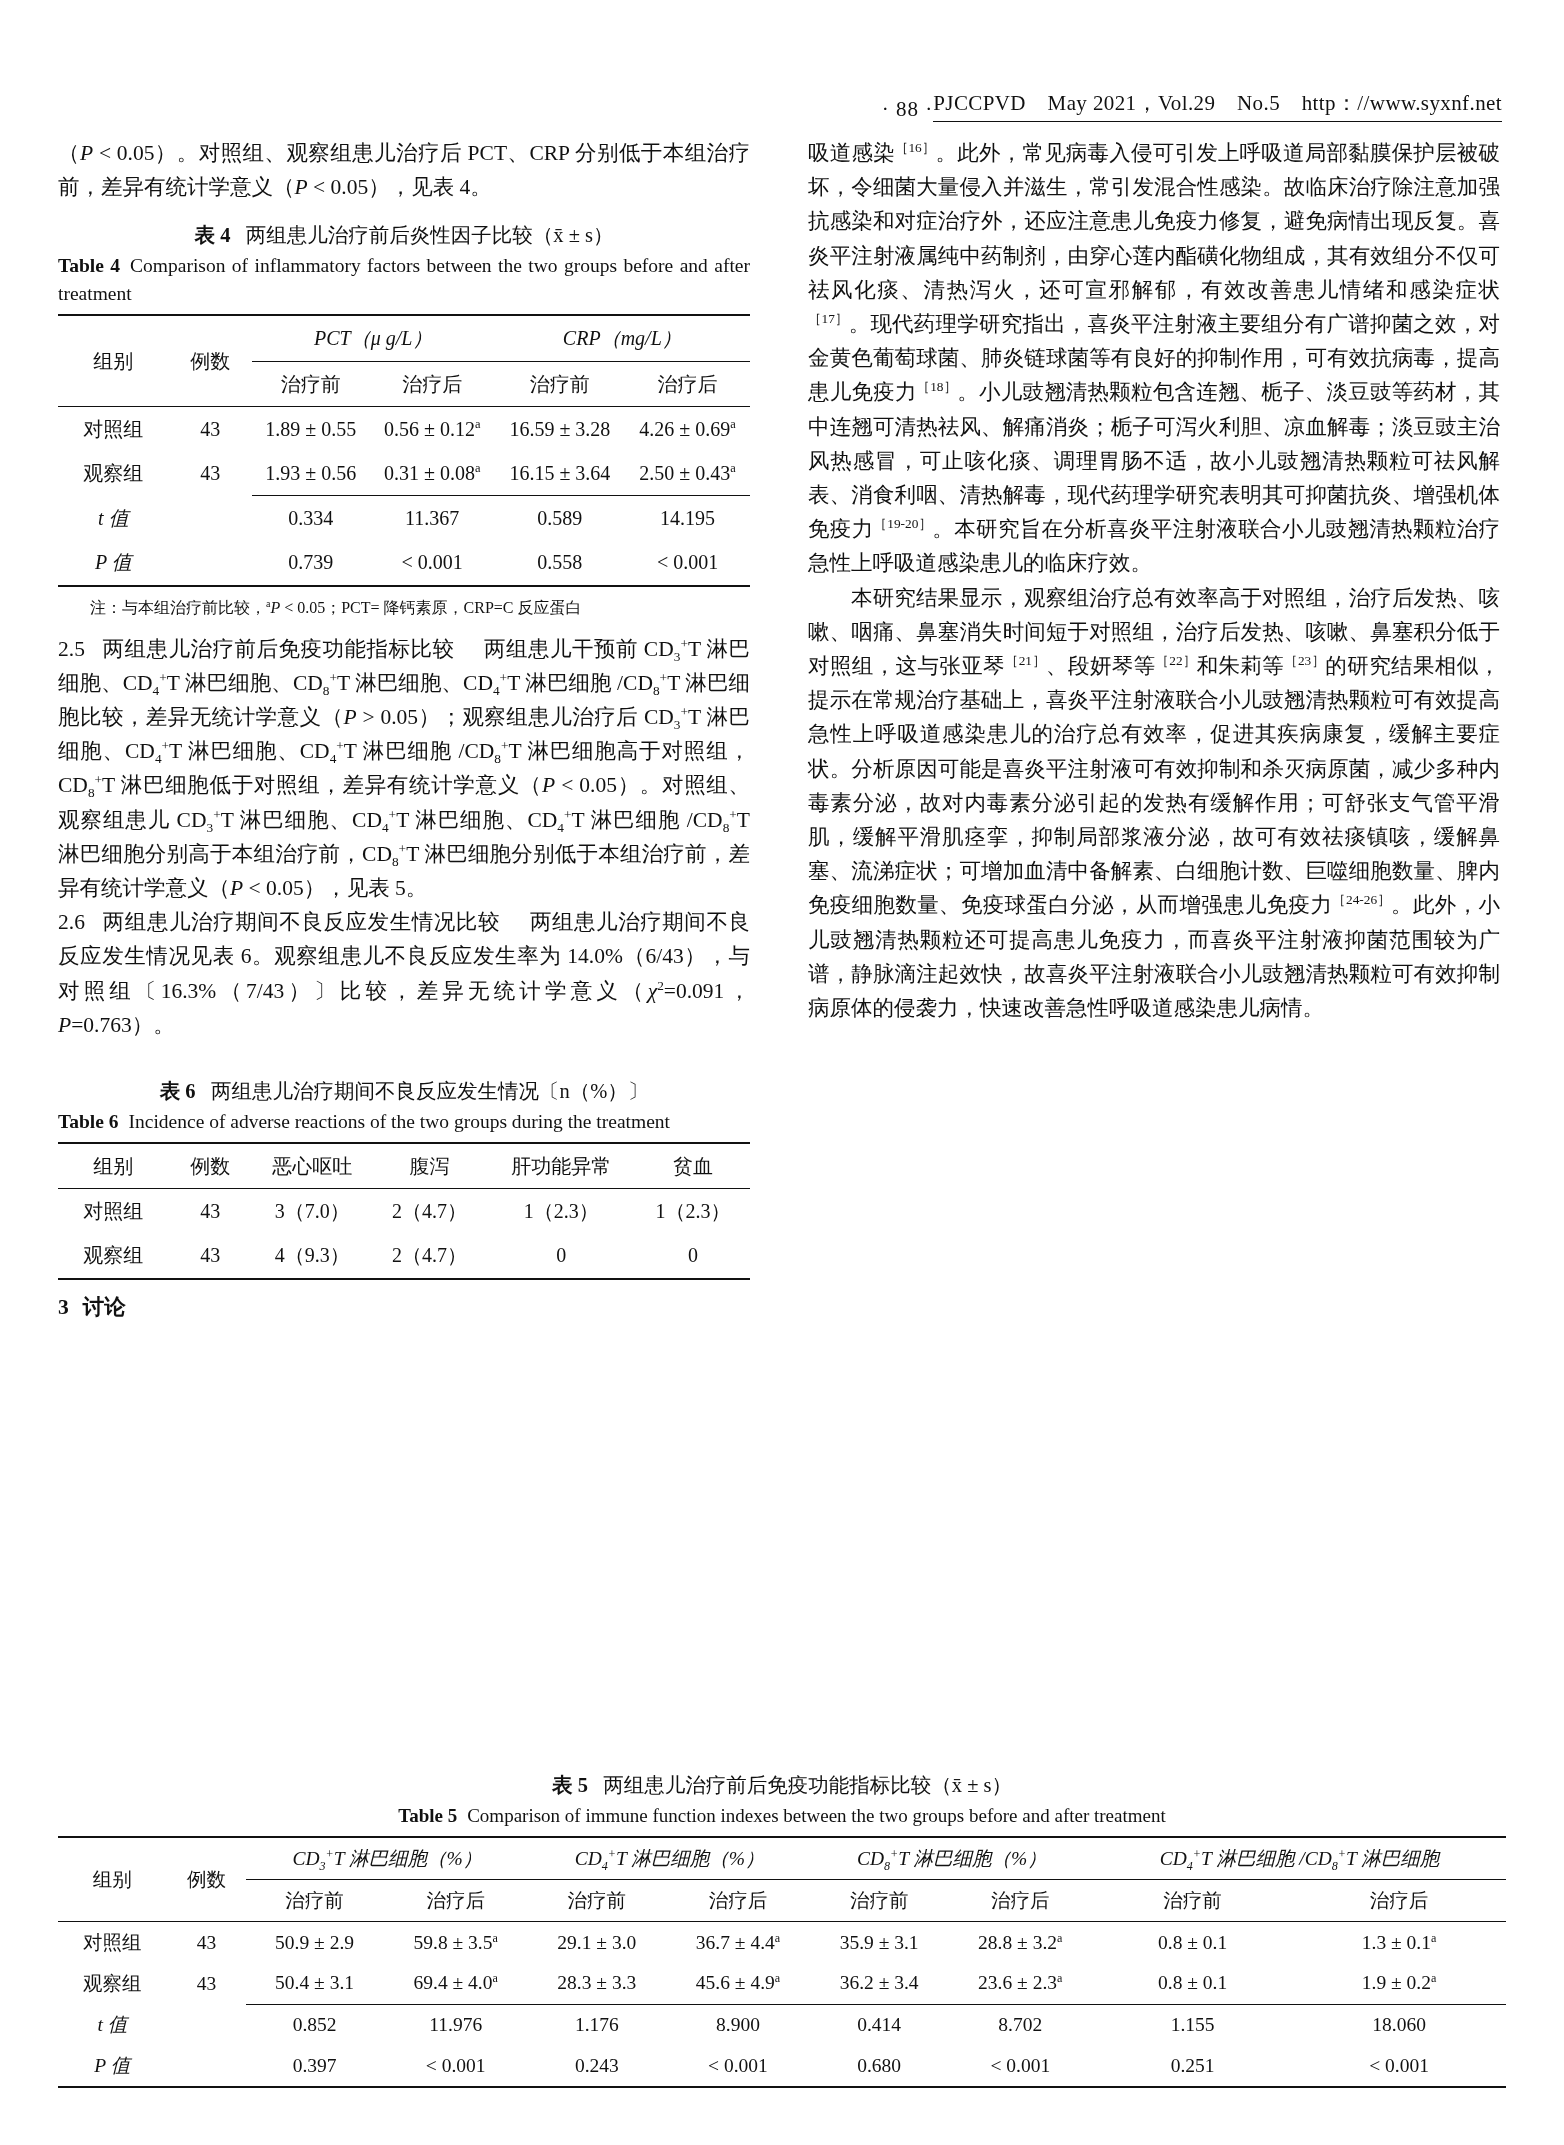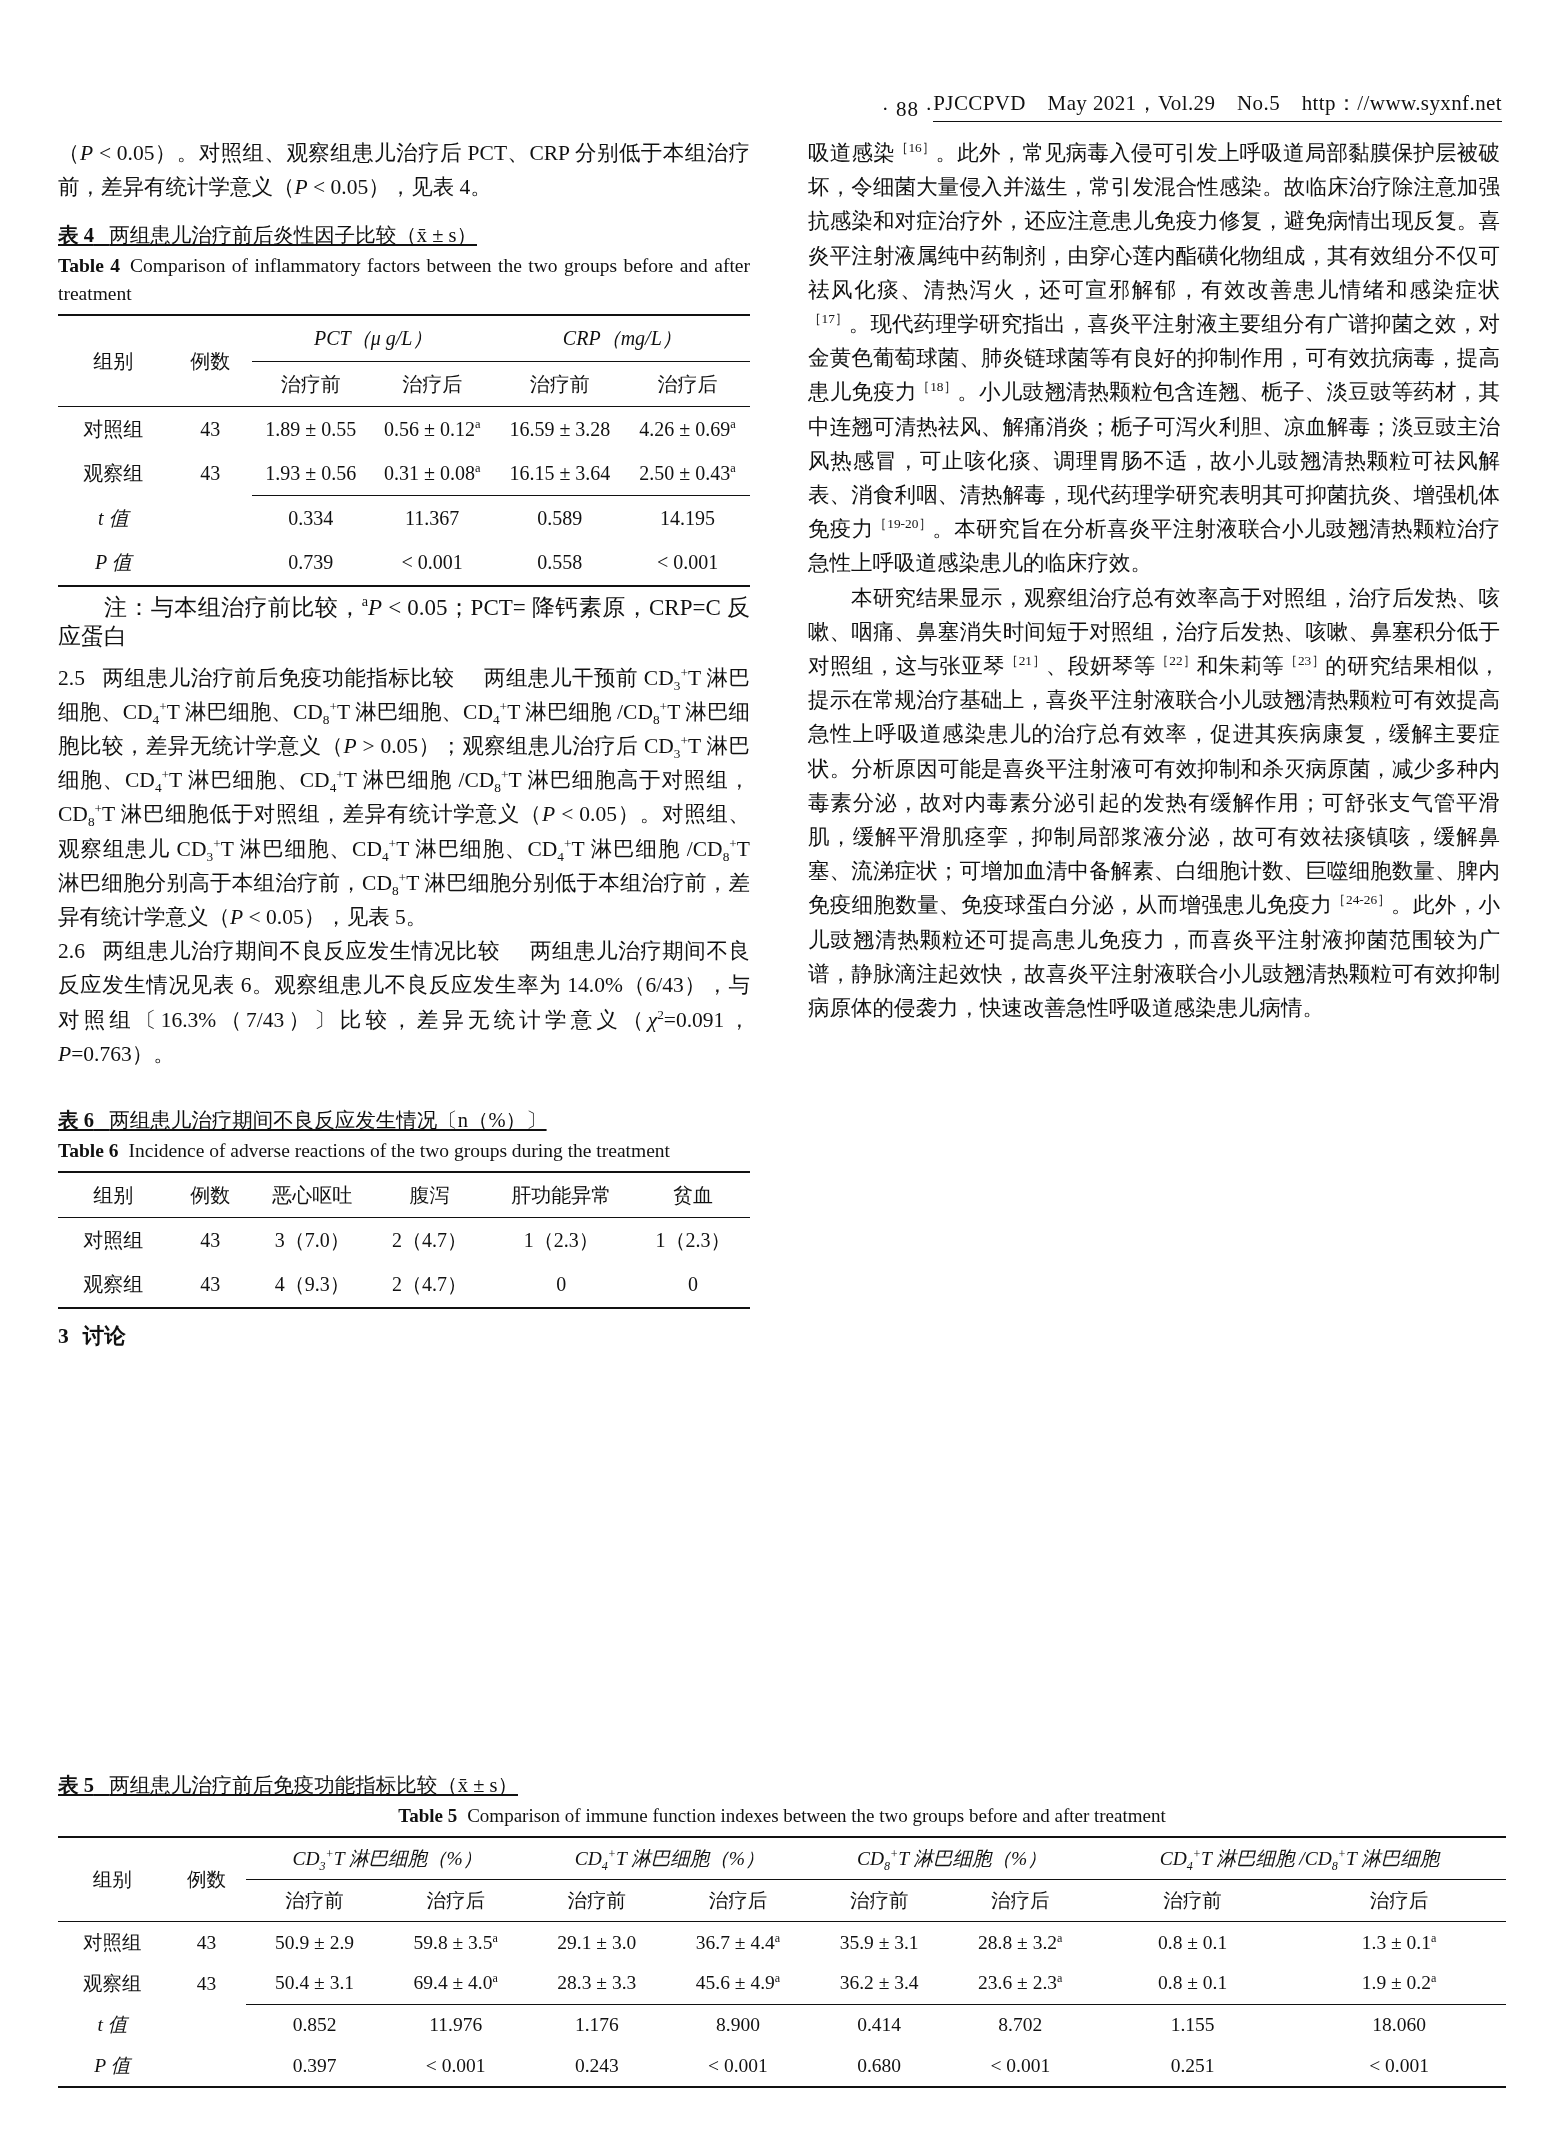--- a/index.html
+++ b/index.html
@@ -81,25 +81,24 @@
     margin-top: 10px;
   }
   .sec-head .num { margin-right: 14px; }
 
   .subsec .lbl { margin-right: 6px; }
   .subsec .tt { margin-right: 18px; }
 
   
   .tbl-block { margin: 16px 0 10px 0; }
   .tbl-cap-cn {
-    text-align: left;
+    text-align: center;
     font-size: 20.5px;
     line-height: 30px;
     margin-bottom: 2px;
-    text-decoration: underline;
   }
   .tbl-cap-cn b { font-weight: bold; }
   .tbl-cap-en {
     font-size: 19.5px;
     line-height: 28px;
     text-align: justify;
   }
   .tbl-cap-en b { font-weight: bold; margin-right: 10px; }
 
   table.data {
@@ -113,21 +112,21 @@
     padding: 5px 2px;
     font-weight: normal;
     white-space: nowrap;
   }
   .rule-top  { border-top: 2.2px solid #111; }
   .rule-bot  { border-bottom: 2.2px solid #111; }
   .rule-thin-bot { border-bottom: 1.1px solid #111; }
   .span-rule { border-bottom: 1.1px solid #111; font-style: italic; }
 
   .tbl-note {
-    font-size: 23px;
+    font-size: 16px;
     line-height: 29px;
     text-indent: 2em;
     margin-top: 6px;
     text-align: justify;
   }
 
   
   .fullwidth {
     position: absolute;
     left: 58px;

